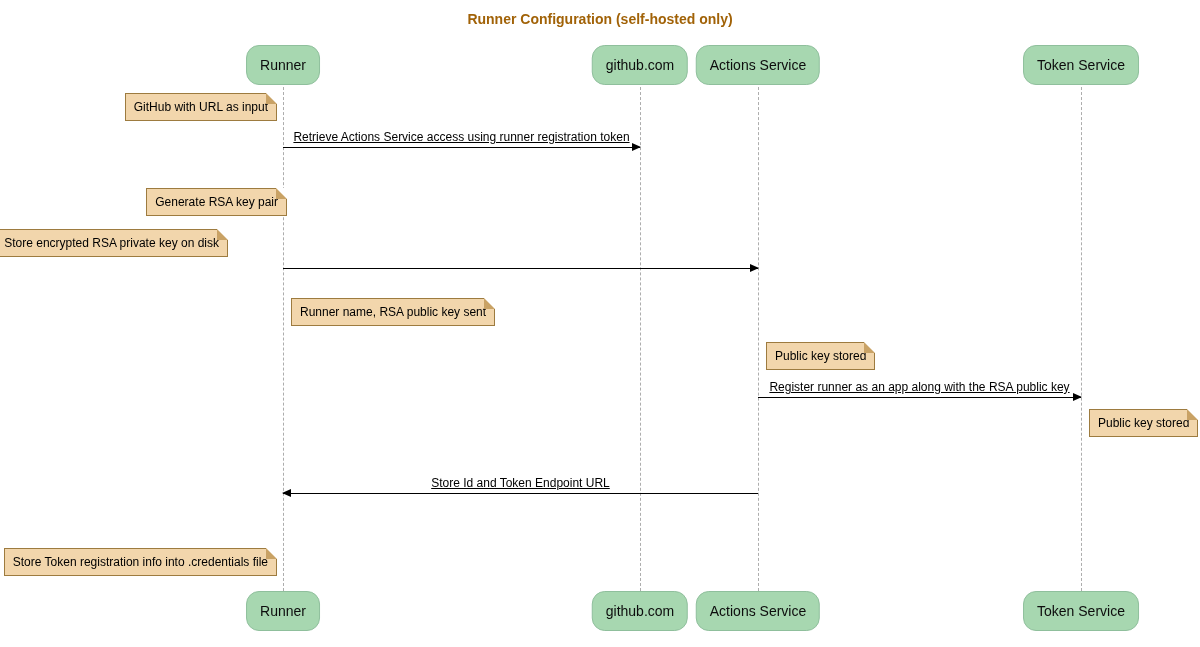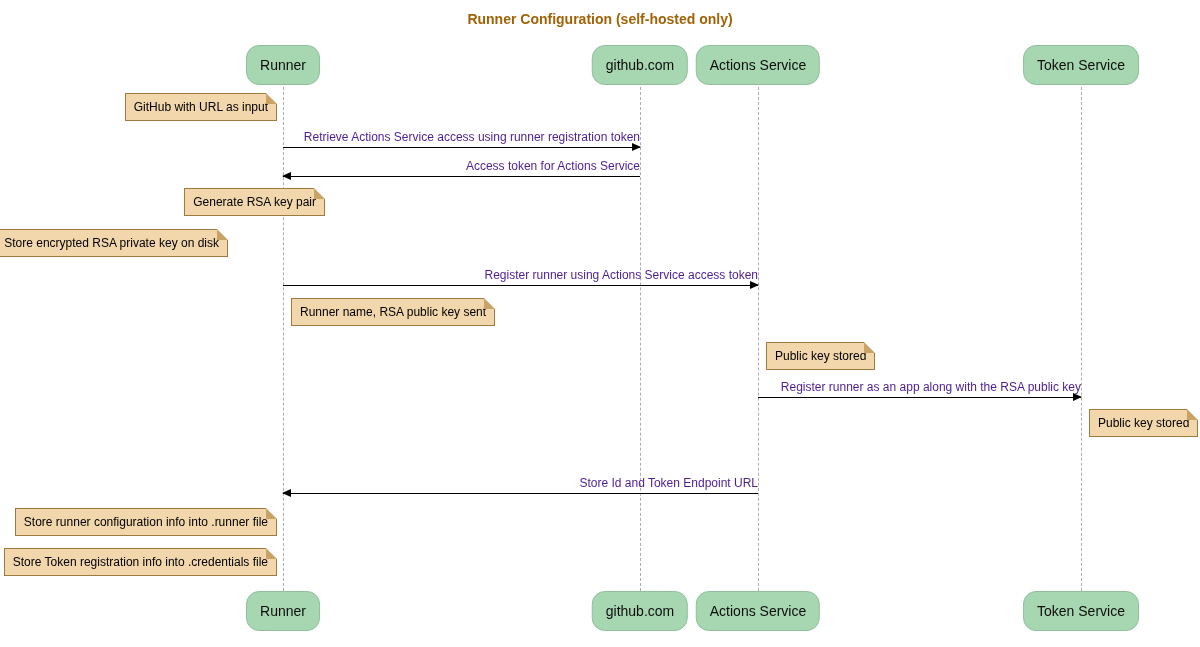--- a/index.html
+++ b/index.html
@@ -29,22 +29,22 @@
     border:1px solid var(--note-border,#9D7B3F);
     font-size:12px; line-height:16px; padding:5px 8px; white-space:nowrap;
   }
   .note::before {
     content:""; position:absolute; top:-1px; right:-1px; width:0; height:0;
     border-style:solid; border-width:0 11px 11px 0;
     border-color:#ffffff #ffffff var(--note-fold,#C9A265) var(--note-fold,#C9A265);
   }
   .msg { position:absolute; }
   .msg-label {
-    font-size:12px; text-align:right; white-space:nowrap;
-    margin-bottom:3px; height:14px; color:#4c1d95;
+    font-size:12px; text-align:center; white-space:nowrap;
+    margin-bottom:3px; height:14px; color:#000000;text-decoration:underline;
   }
   .msg-line { position:relative; height:1px; background:var(--arrow,#000); }
   .arrowhead { position:absolute; width:0; height:0; top:-4px;
     border-top:4px solid transparent; border-bottom:4px solid transparent; }
   .arrowhead.right { right:-1px; border-left:9px solid var(--arrow,#000); }
   .arrowhead.left  { left:-1px;  border-right:9px solid var(--arrow,#000); }
 </style>
 </head>
 <body>
 
@@ -56,44 +56,36 @@
   <div class="lifeline" style="left:640px;"></div>
   <div class="lifeline" style="left:758px;"></div>
   <div class="lifeline" style="left:1081px;"></div>
 
   <div class="participant top" style="left:283px;">Runner</div>
   <div class="participant top" style="left:640px;">github.com</div>
   <div class="participant top" style="left:758px;">Actions Service</div>
   <div class="participant top" style="left:1081px;">Token Service</div>
 
   <div class="note" style="right:923px; top:93px;">GitHub with URL as input</div>
-  <div class="note" style="right:875px; top:188px;">Generate RSA key pair</div>
+  <div class="note" style="right:913px; top:188px;">Generate RSA key pair</div>
   <div class="note" style="right:972px; top:229px;">Store encrypted RSA private key on disk</div>
   <div class="note" style="left:291px; top:298px;">Runner name, RSA public key sent</div>
   <div class="note" style="left:766px; top:342px;">Public key stored</div>
   <div class="note" style="left:1089px; top:409px;">Public key stored</div>
-  <div class="note" style="right:923px; top:508px;">Store runner configuration info into .runner file</div>
   <div class="note" style="right:923px; top:548px;">Store Token registration info into .credentials file</div>
 
   <div class="msg" style="left:283px; top:130px; width:357px;">
     <div class="msg-label">Retrieve Actions Service access using runner registration token</div>
     <div class="msg-line">
         <div class="arrowhead right"></div>
       </div>
   </div>
 
-  <div class="msg" style="left:283px; top:159px; width:357px;">
-    <div class="msg-label">Access token for Actions Service</div>
-    <div class="msg-line">
-        <div class="arrowhead left"></div>
-      </div>
-  </div>
 
   <div class="msg" style="left:283px; top:268px; width:475px;">
-    <div class="msg-label">Register runner using Actions Service access token</div>
     <div class="msg-line">
         <div class="arrowhead right"></div>
       </div>
   </div>
 
   <div class="msg" style="left:758px; top:380px; width:323px;">
     <div class="msg-label">Register runner as an app along with the RSA public key</div>
     <div class="msg-line">
         <div class="arrowhead right"></div>
       </div>

